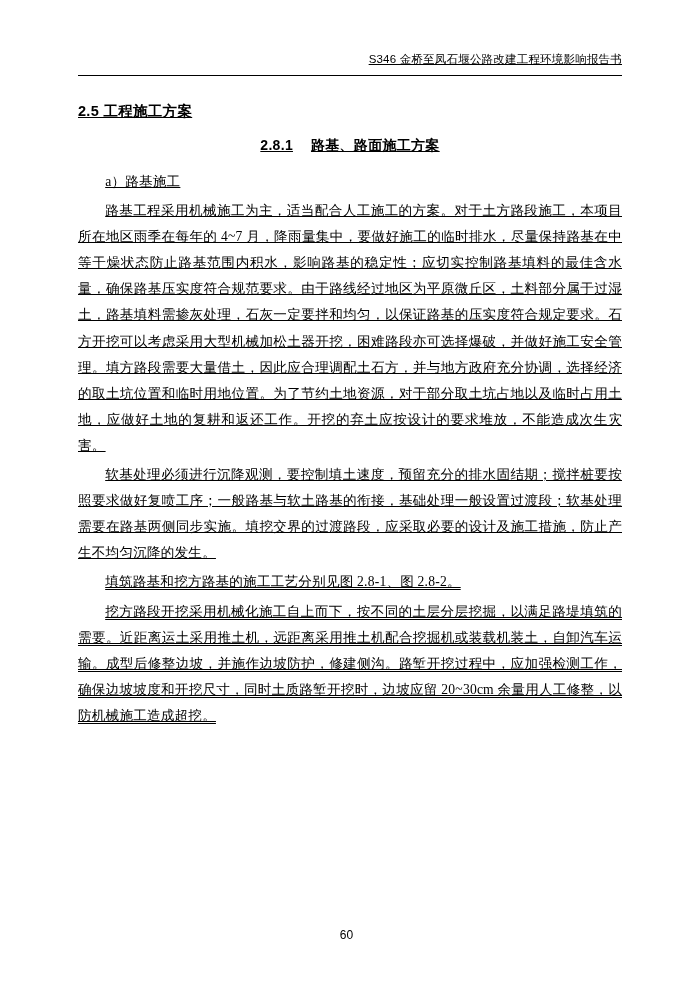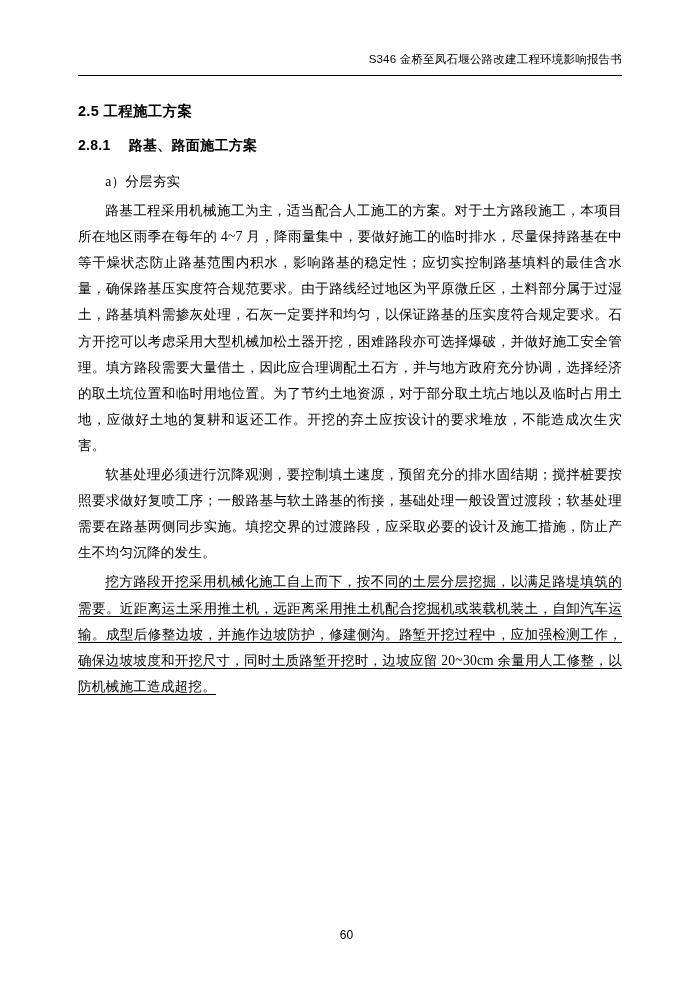--- a/index.html
+++ b/index.html
@@ -15,20 +15,21 @@
     position: relative;
     overflow: hidden;
   }
   .page {
     position: absolute;
     top: 0; left: 0;
     width: 700px;
     height: 990px;
     box-sizing: border-box;
     padding: 52px 78px 32px 78px;
+    text-decoration: underline;
   }
   .header {
     text-align: right;
     font-size: 11.5px;
     font-family: "Liberation Sans", "DejaVu Sans", sans-serif;
     letter-spacing: 0.2px;
     color: #000;
     padding-bottom: 6px;
     margin-right: 0px;
   }
@@ -43,20 +44,21 @@
     font-family: "Liberation Sans", "DejaVu Sans", sans-serif;
     margin: 0 0 16px 0;
     letter-spacing: 0.3px;
   }
   h2.subsection-title {
     font-size: 14px;
     font-weight: bold;
     font-family: "Liberation Sans", "DejaVu Sans", sans-serif;
     margin: 16px 0 14px 0;
     letter-spacing: 0.3px;
+    text-align: center;
   }
   h2.subsection-title .num {
     margin-right: 18px;
   }
   p.body-text {
     font-size: 13.6px;
     line-height: 1.92;
     margin: 0 0 3px 0;
     text-align: justify;
     text-justify: inter-ideograph;
@@ -86,23 +88,24 @@
     <span>S346 金桥至凤石堰公路改建工程环境影响报告书</span>
   </div>
   <div class="header-rule"></div>
 
   <h1 class="section-title">2.5  工程施工方案</h1>
 
   <h2 class="subsection-title">
     <span class="num">2.8.1</span><span>路基、路面施工方案</span>
   </h2>
 
-  <p class="body-text">a）分层夯实</p>
+  <p class="body-text">a）路基施工</p>
 
   <p class="body-text">路基工程采用机械施工为主，适当配合人工施工的方案。对于土方路段施工，本项目所在地区雨季在每年的 4~7 月，降雨量集中，要做好施工的临时排水，尽量保持路基在中等干燥状态防止路基范围内积水，影响路基的稳定性；应切实控制路基填料的最佳含水量，确保路基压实度符合规范要求。由于路线经过地区为平原微丘区，土料部分属于过湿土，路基填料需掺灰处理，石灰一定要拌和均匀，以保证路基的压实度符合规定要求。石方开挖可以考虑采用大型机械加松土器开挖，困难路段亦可选择爆破，并做好施工安全管理。填方路段需要大量借土，因此应合理调配土石方，并与地方政府充分协调，选择经济的取土坑位置和临时用地位置。为了节约土地资源，对于部分取土坑占地以及临时占用土地，应做好土地的复耕和返还工作。开挖的弃土应按设计的要求堆放，不能造成次生灾害。</p>
   <p class="body-text">软基处理必须进行沉降观测，要控制填土速度，预留充分的排水固结期；搅拌桩要按照要求做好复喷工序；一般路基与软土路基的衔接，基础处理一般设置过渡段；软基处理需要在路基两侧同步实施。填挖交界的过渡路段，应采取必要的设计及施工措施，防止产生不均匀沉降的发生。</p>
+  <p class="body-text underline">填筑路基和挖方路基的施工工艺分别见图 2.8-1、图 2.8-2。</p>
   <p class="body-text underline">挖方路段开挖采用机械化施工自上而下，按不同的土层分层挖掘，以满足路堤填筑的需要。近距离运土采用推土机，远距离采用推土机配合挖掘机或装载机装土，自卸汽车运输。成型后修整边坡，并施作边坡防护，修建侧沟。路堑开挖过程中，应加强检测工作，确保边坡坡度和开挖尺寸，同时土质路堑开挖时，边坡应留 20~30cm 余量用人工修整，以防机械施工造成超挖。</p>
 
 </div>
 
 <div class="footer">
   <span>60</span>
 </div>
 
 </body></html>

